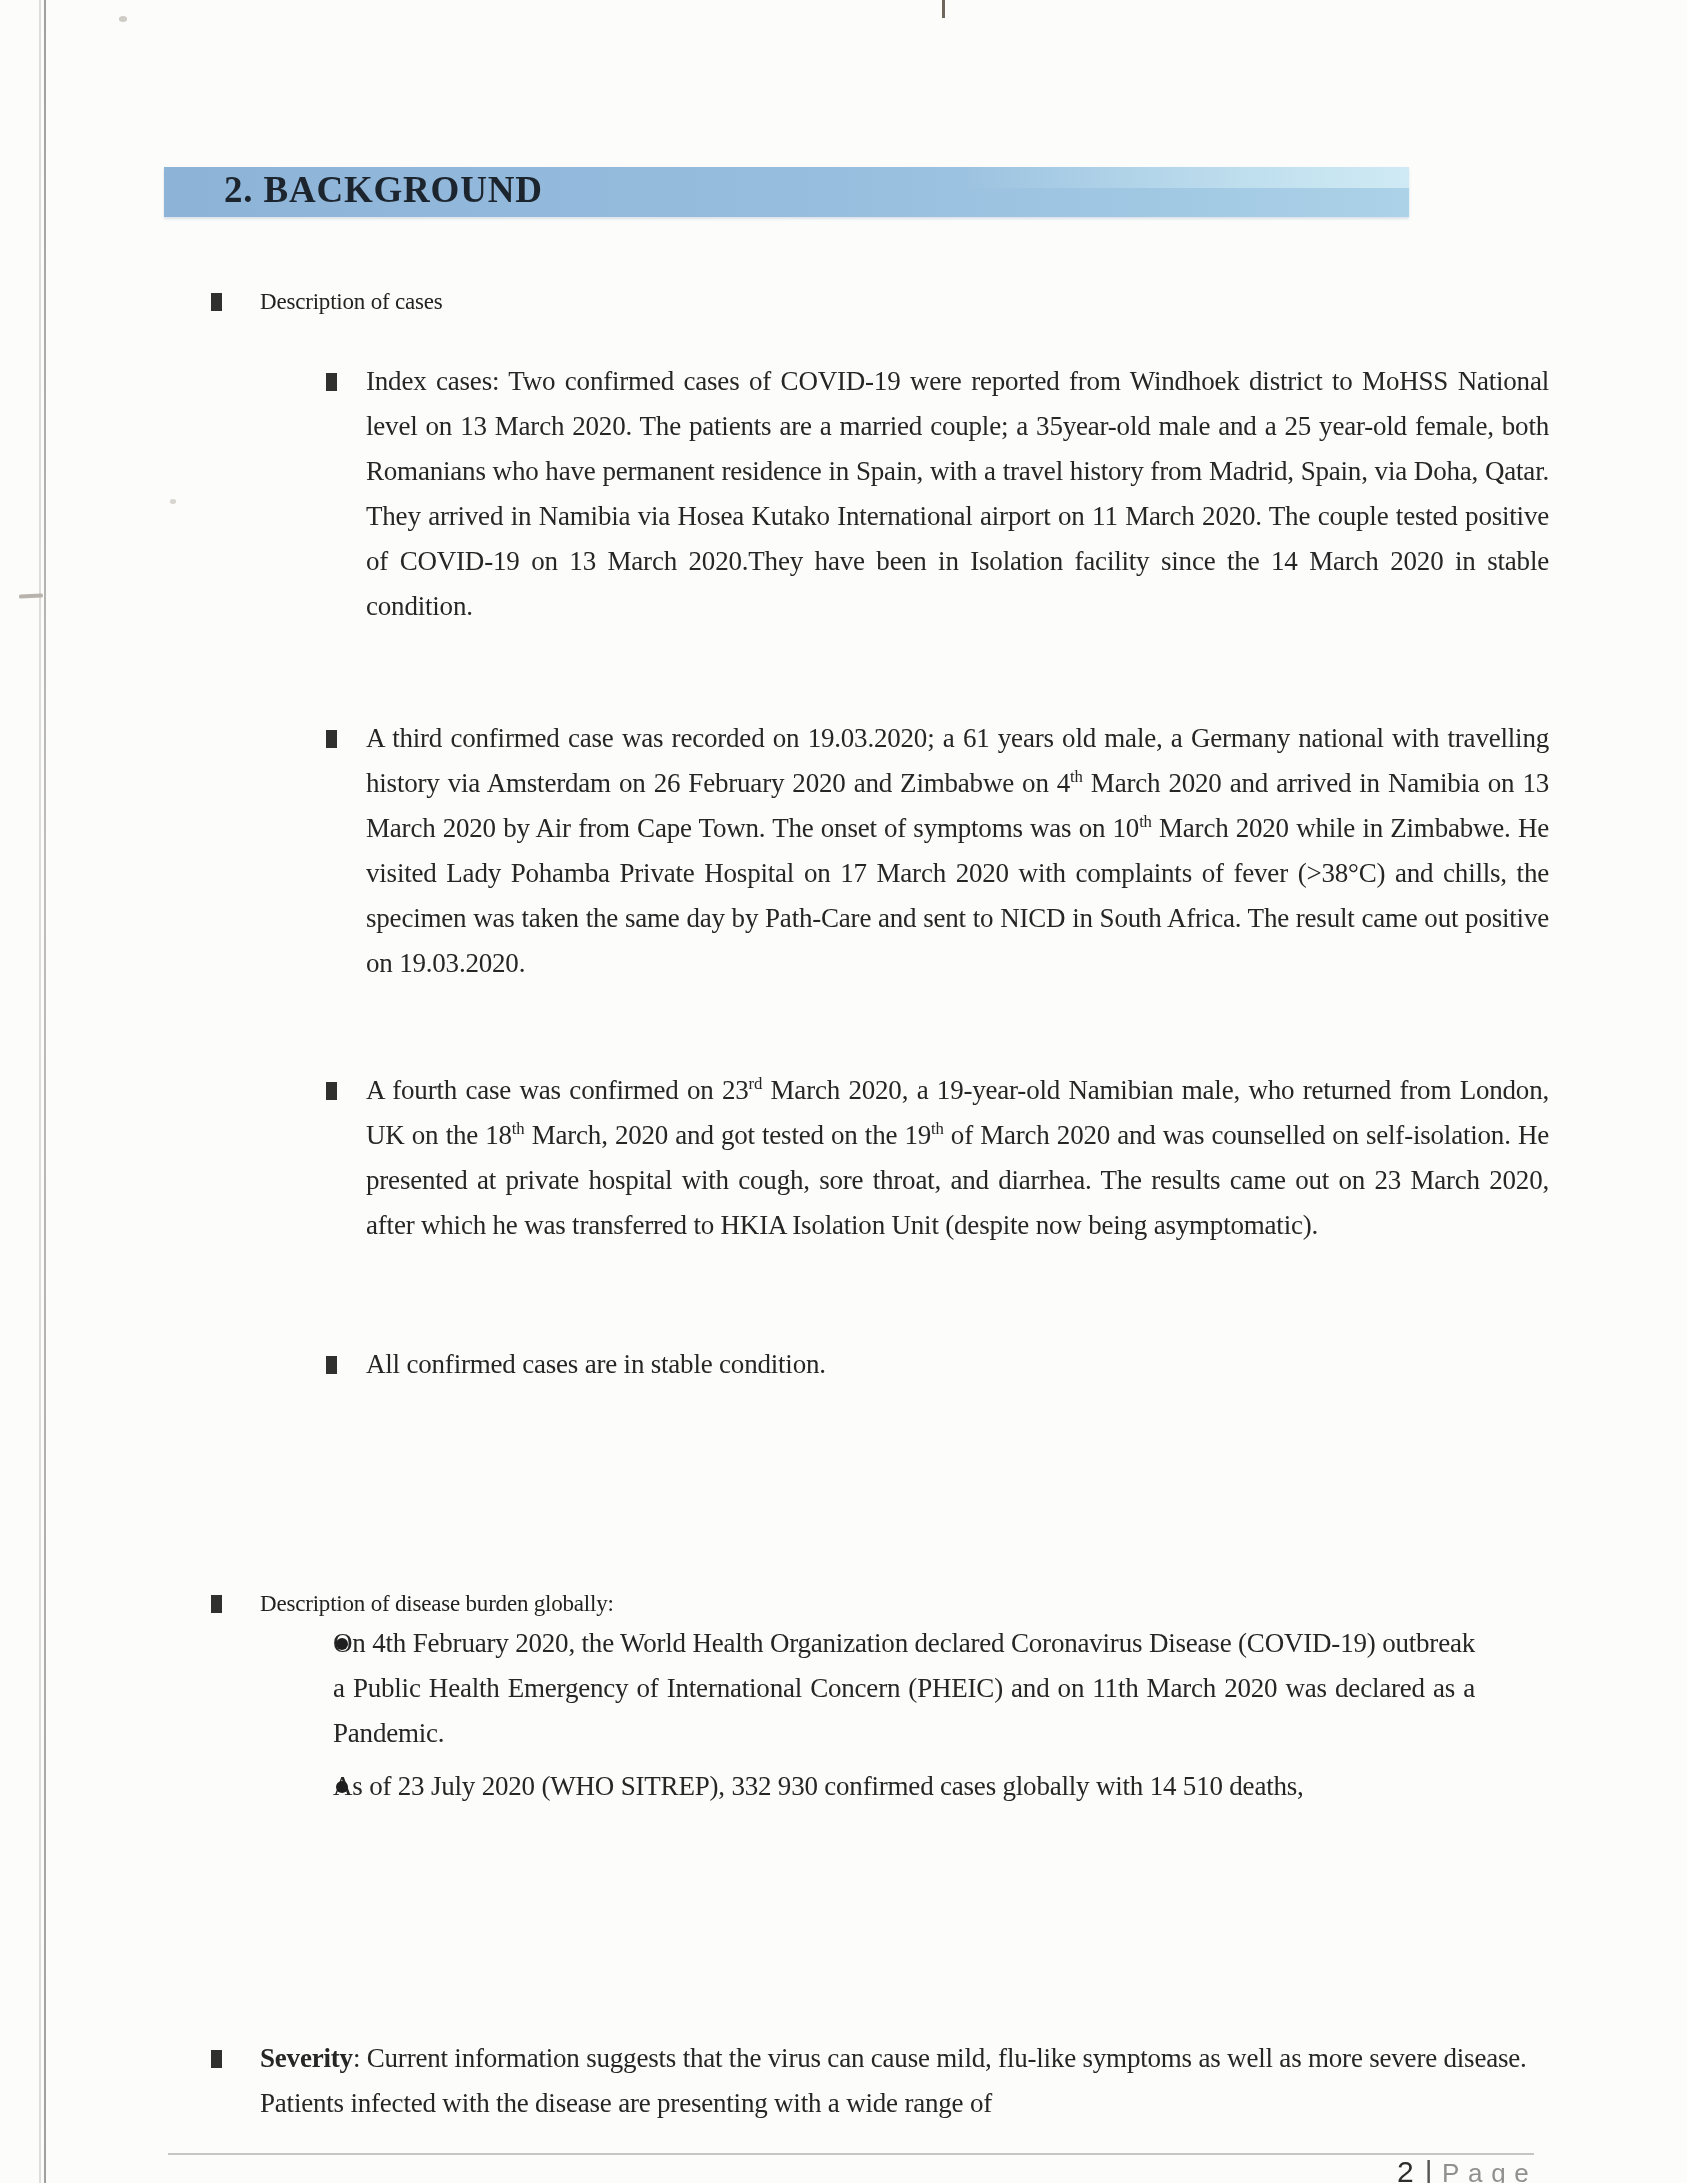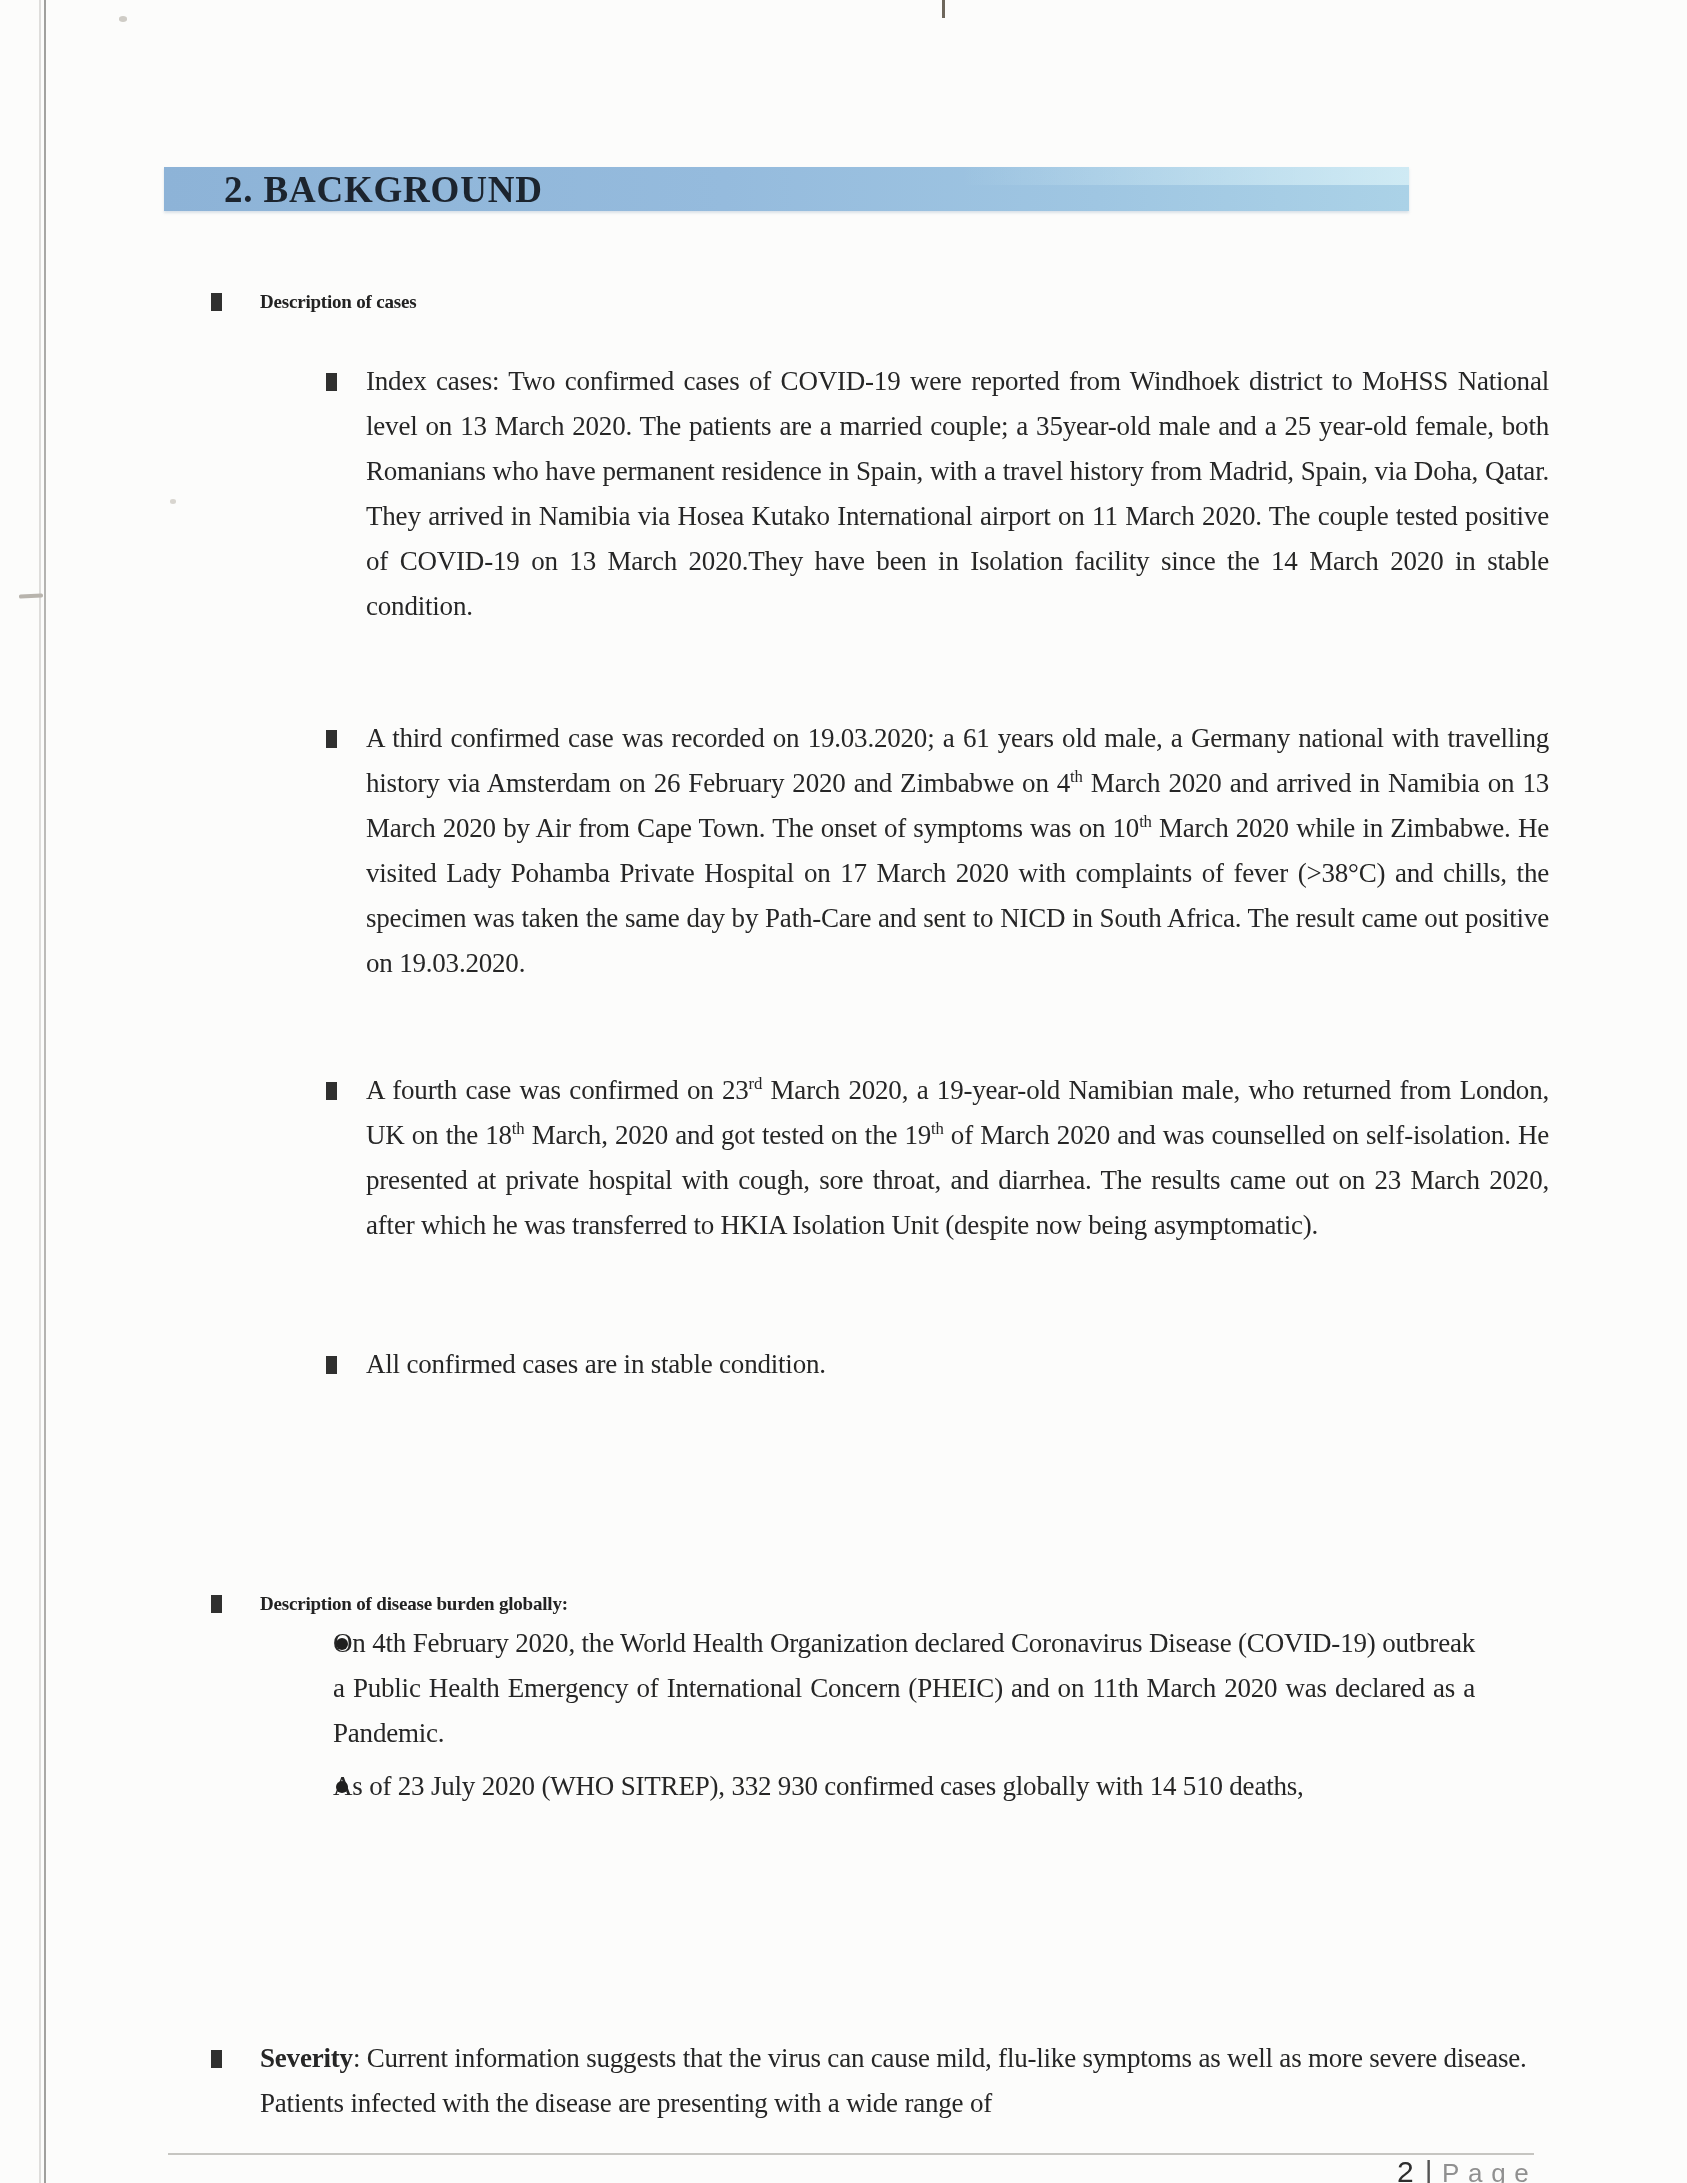--- a/index.html
+++ b/index.html
@@ -41,21 +41,21 @@
   }
   .speck-dot2 {
     position: absolute; left: 170px; top: 499px; width: 6.4px; height: 4.8px;
     background: #d8d5cf; border-radius: 50%;
   }
 
   
   .hbar {
     position: absolute;
     left: 164px; top: 167px;
-    width: 1245px; height: 44px;
+    width: 1245px; height: 50px;
     background: linear-gradient(90deg, #8db3d7 0%, #95bbdd 45%, #9fc6e2 75%, #abd2e7 100%);
     box-shadow: 0 1.6px 2.4px rgba(120,150,180,.25);
   }
   .hbar::after {
     content: "";
     position: absolute; right: 0; top: 0; width: 36%; height: 42%;
     background: linear-gradient(90deg, rgba(255,255,255,0), rgba(216,240,247,.8));
   }
   .htitle {
     position: absolute; left: 60px; top: 0;
@@ -85,21 +85,21 @@
   }
   .txt {
     font-size: 27px;
     line-height: 45px;
     letter-spacing: -0.2px;
   }
   .l1 .txt { margin-left: 49px; }
   .l2 .txt { margin-left: 40px; }
   .lc .txt { }
   .just .txt { text-align: justify; }
-  .heading .txt { font-weight: 700; font-size: 19px; color: #222; }
+  .heading .txt { font-weight: 400; font-size: 23px; color: #222; }
   .b { font-weight: 700; }
   sup { font-size: 0.62em; line-height: 0; }
 
   
   .footer-rule {
     position: absolute; left: 168px; top: 2153px;
     width: 1366px; height: 1.6px;
     background: #c6c5c1;
   }
   .footer {

